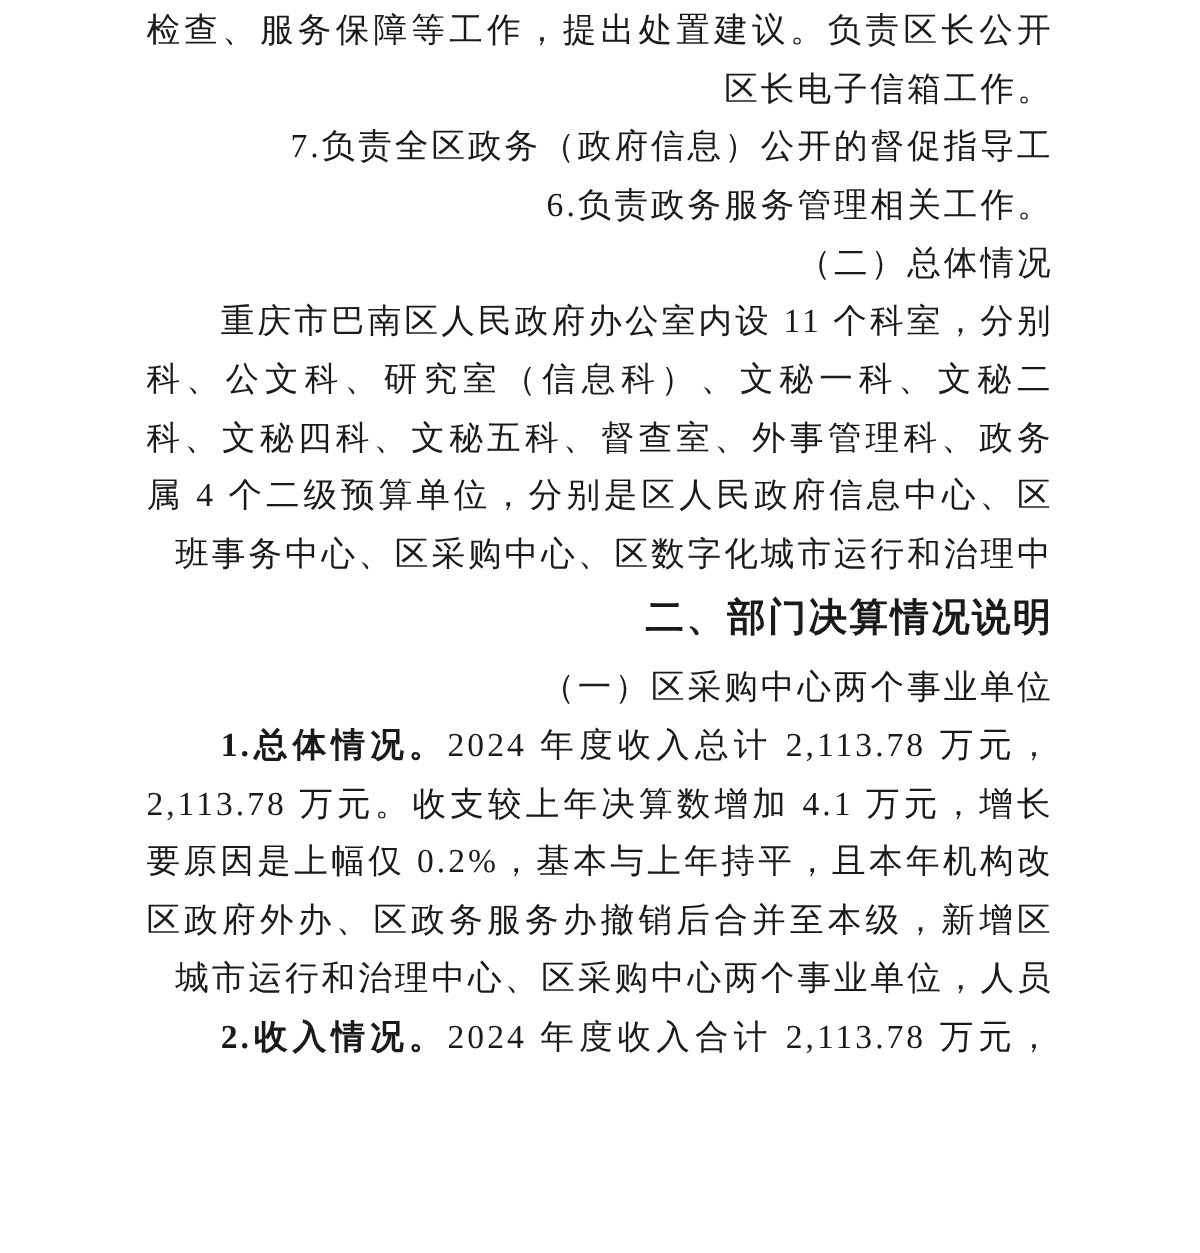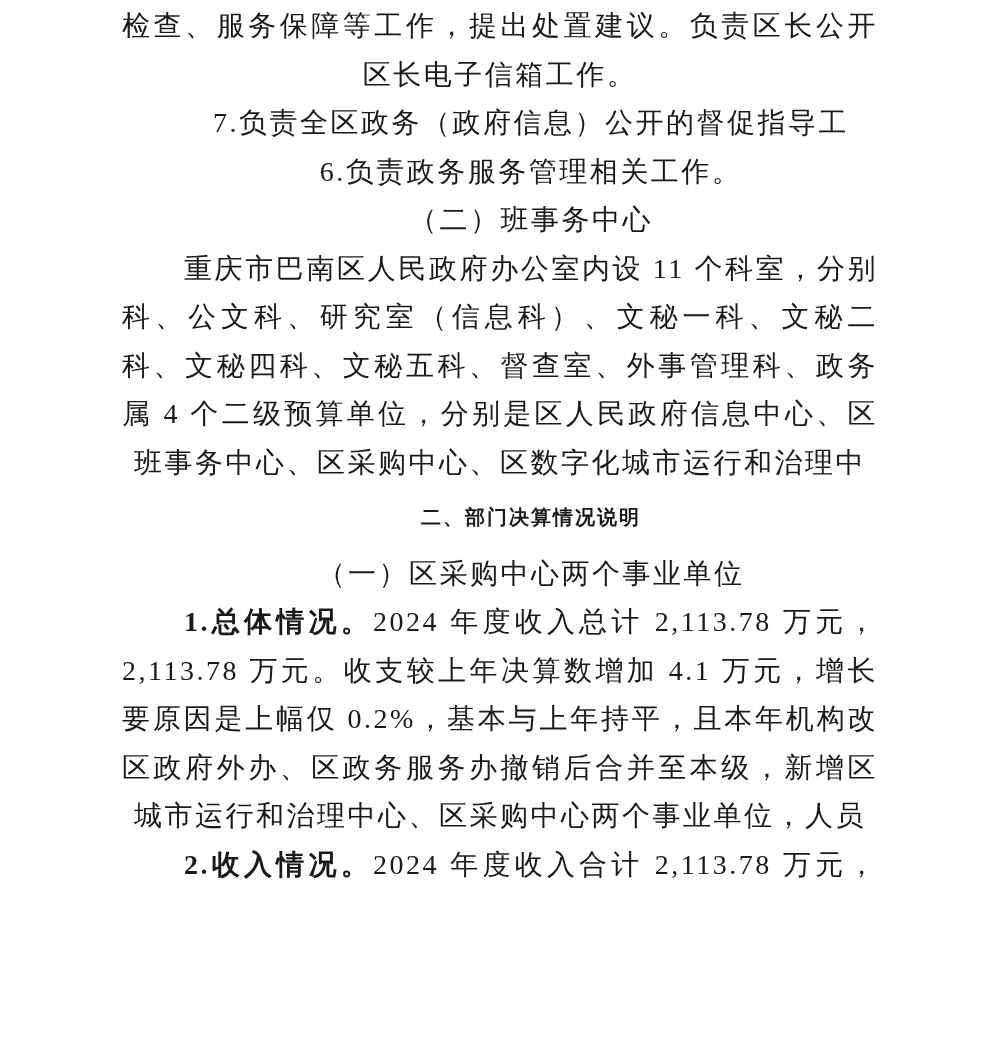--- a/index.html
+++ b/index.html
@@ -20,54 +20,54 @@
     left: 122px;
     top: 2px;
     width: 756px;
   }
   .line {
     font-family: "Liberation Serif", serif;
     font-size: 28px;
     line-height: 48.5px;
     color: #1a1a1a;
     letter-spacing: 2.5px;
-    text-align: center;
+    text-align: right;
     overflow: hidden;
     max-height: 48.5px;
   }
   .line.indent {
     text-indent: 62px;
   }
   .line.jfull {
     text-align: justify;
     text-align-last: justify;
     text-justify: inter-character;
   }
   .line.heading {
-    font-family: Liberation Serif, serif;
+    font-family: Liberation Mono, monospace;
     font-weight: 700;
-    font-size: 20px;
+    font-size: 32px;
     letter-spacing: 2px;
     margin-top: 6px;
     margin-bottom: 8px;
   }
   .b {
     font-weight: 700;
   }
 </style>
 </head>
 <body>
 
 <div class="page">
   <div class="text-block" id="doc">
       <div class="line jfull"><span>检查、服务保障等工作，提出处置建议。负责区长公开电话、</span></div>
       <div class="line"><span>区长电子信箱工作。</span></div>
       <div class="line indent"><span>7.负责全区政务（政府信息）公开的督促指导工作。</span></div>
       <div class="line indent"><span>6.负责政务服务管理相关工作。</span></div>
-      <div class="line indent"><span>（二）班事务中心</span></div>
+      <div class="line indent"><span>（二）总体情况</span></div>
       <div class="line indent jfull"><span>重庆市巴南区人民政府办公室内设 11 个科室，分别是综合</span></div>
       <div class="line jfull"><span>科、公文科、研究室（信息科）、文秘一科、文秘二科、文秘三</span></div>
       <div class="line jfull"><span>科、文秘四科、文秘五科、督查室、外事管理科、政务科，下</span></div>
       <div class="line jfull"><span>属 4 个二级预算单位，分别是区人民政府信息中心、区政府值</span></div>
       <div class="line"><span>班事务中心、区采购中心、区数字化城市运行和治理中心。</span></div>
       <div class="line heading indent"><span class="b">二、部门决算情况说明</span></div>
       <div class="line indent"><span>（一）区采购中心两个事业单位</span></div>
       <div class="line indent jfull"><span class="b">1.总体情况。</span><span>2024 年度收入总计 2,113.78 万元，支出总计</span></div>
       <div class="line jfull"><span>2,113.78 万元。收支较上年决算数增加 4.1 万元，增长 0.2%，主</span></div>
       <div class="line jfull"><span>要原因是上幅仅 0.2%，基本与上年持平，且本年机构改革，原</span></div>

